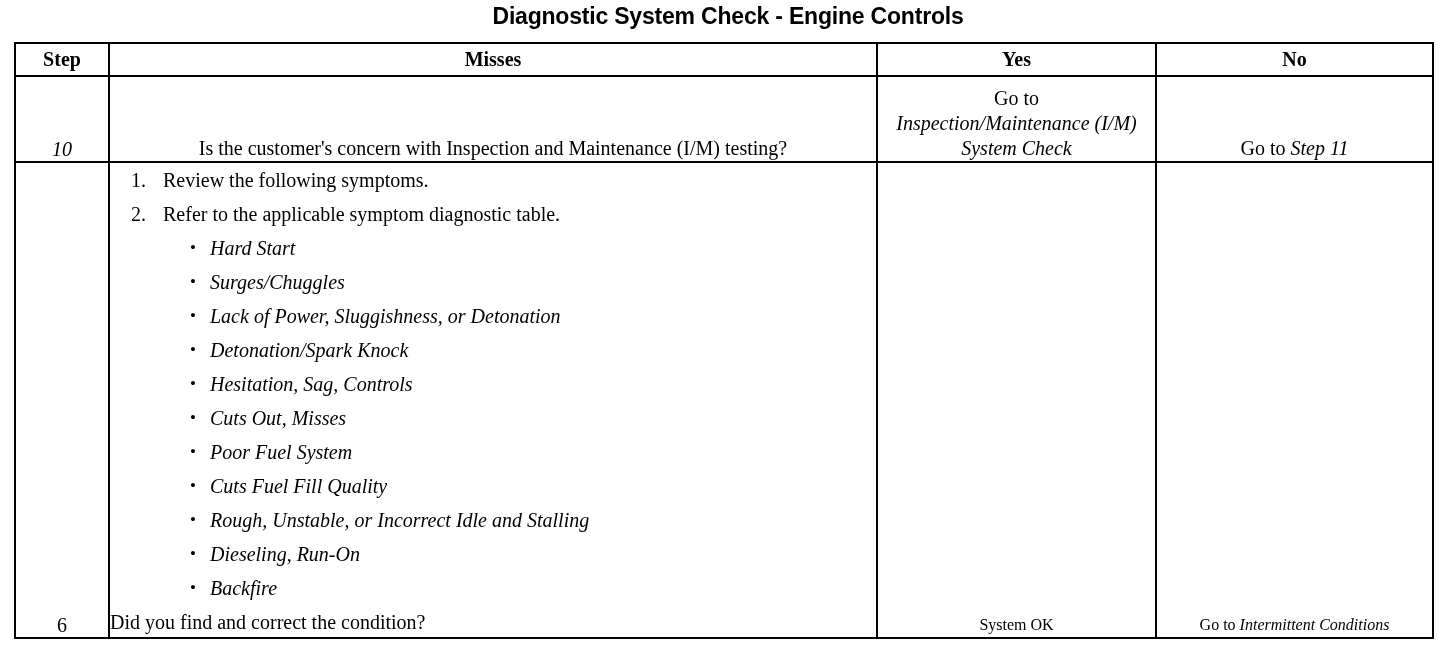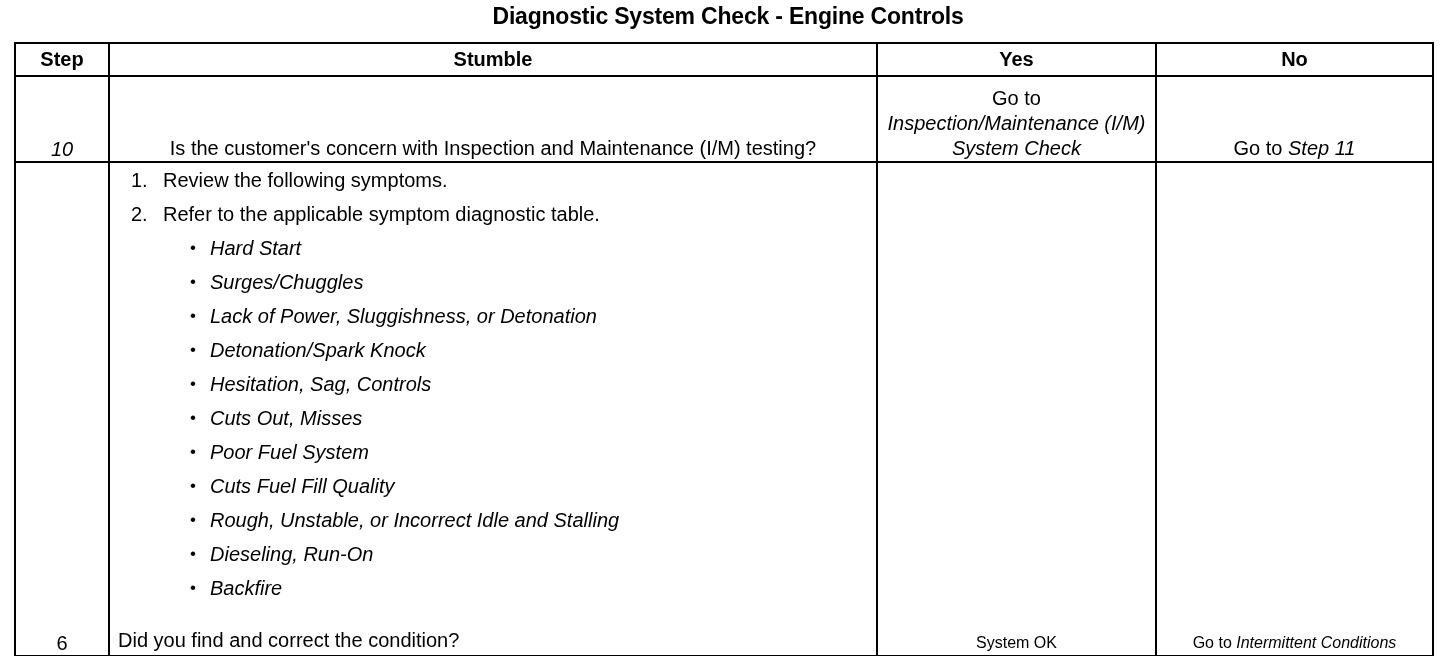--- a/index.html
+++ b/index.html
@@ -34,20 +34,21 @@
     line-height: 30px;
   }
 
   table.diag {
     position: absolute;
     left: 14px;
     top: 42px;
     width: 1418px;
     border-collapse: collapse;
     table-layout: fixed;
+    font-family: Liberation Serif, serif;
   }
 
   table.diag td,
   table.diag th {
     border: 2px solid #000;
     padding: 0;
     vertical-align: bottom;
     font-weight: normal;
   }
 
@@ -136,22 +137,22 @@
     position: absolute;
     left: 80px;
     top: 0;
     font-style: normal;
     font-size: 17px;
   }
 
   .closing-q {
     font-size: 20px;
     line-height: 30px;
-    margin-top: 20px;
-    padding-left: 8px;
+    margin-top: 2px;
+    padding-left: 0px;
   }
 
   td.answer-cell-11 {
     text-align: center;
     vertical-align: bottom;
     font-size: 16px;
     line-height: 25px;
     padding: 0 3px 5px 3px;
   }
 </style>
@@ -166,21 +167,21 @@
     <colgroup>
       <col class="c-step">
       <col class="c-action">
       <col class="c-yes">
       <col class="c-no">
     </colgroup>
     <tbody>
 
       <tr class="head">
         <td>Step</td>
-        <td>Stumble</td>
+        <td>Misses</td>
         <td>Yes</td>
         <td>No</td>
       </tr>
 
       <tr class="r10">
         <td class="step-cell italic">10</td>
         <td class="action-cell">Is the customer's concern with Inspection and Maintenance (I/M) testing?</td>
         <td class="answer-cell">
           <span>Go to</span><br>
           <span class="ital">Inspection/Maintenance (I/M) System Check</span>

